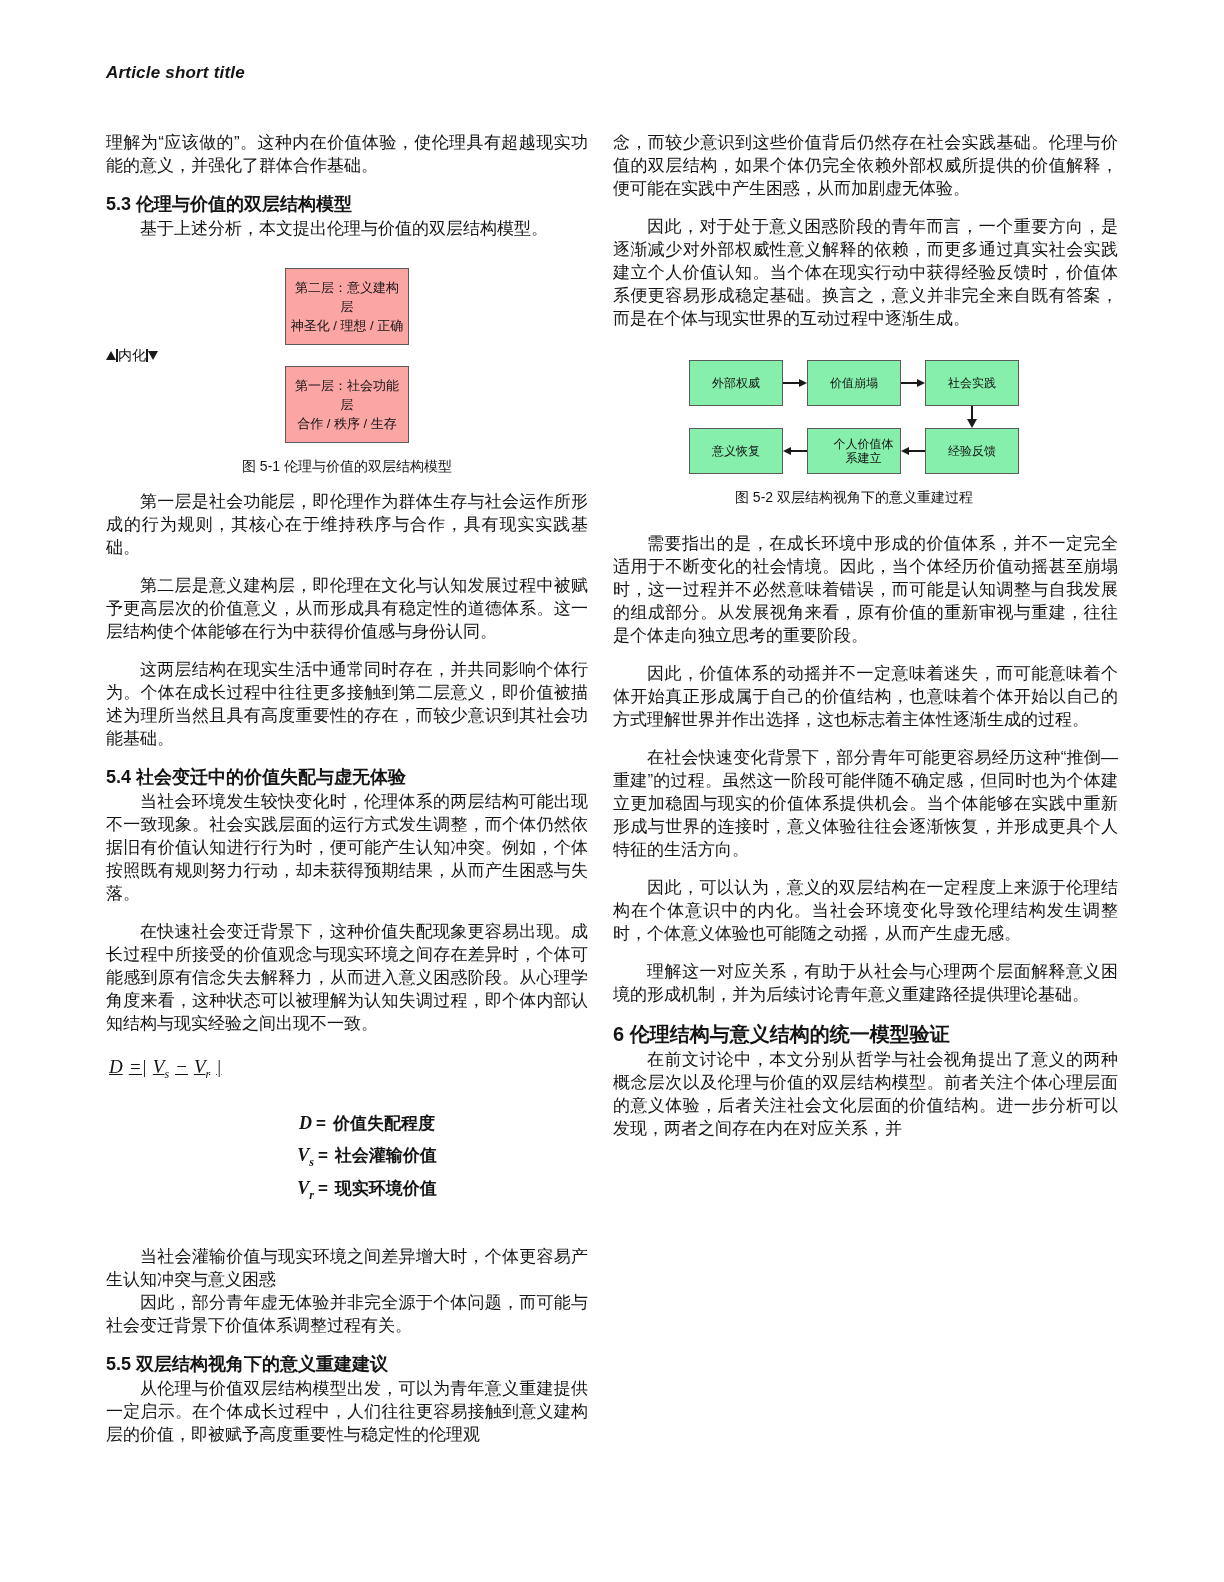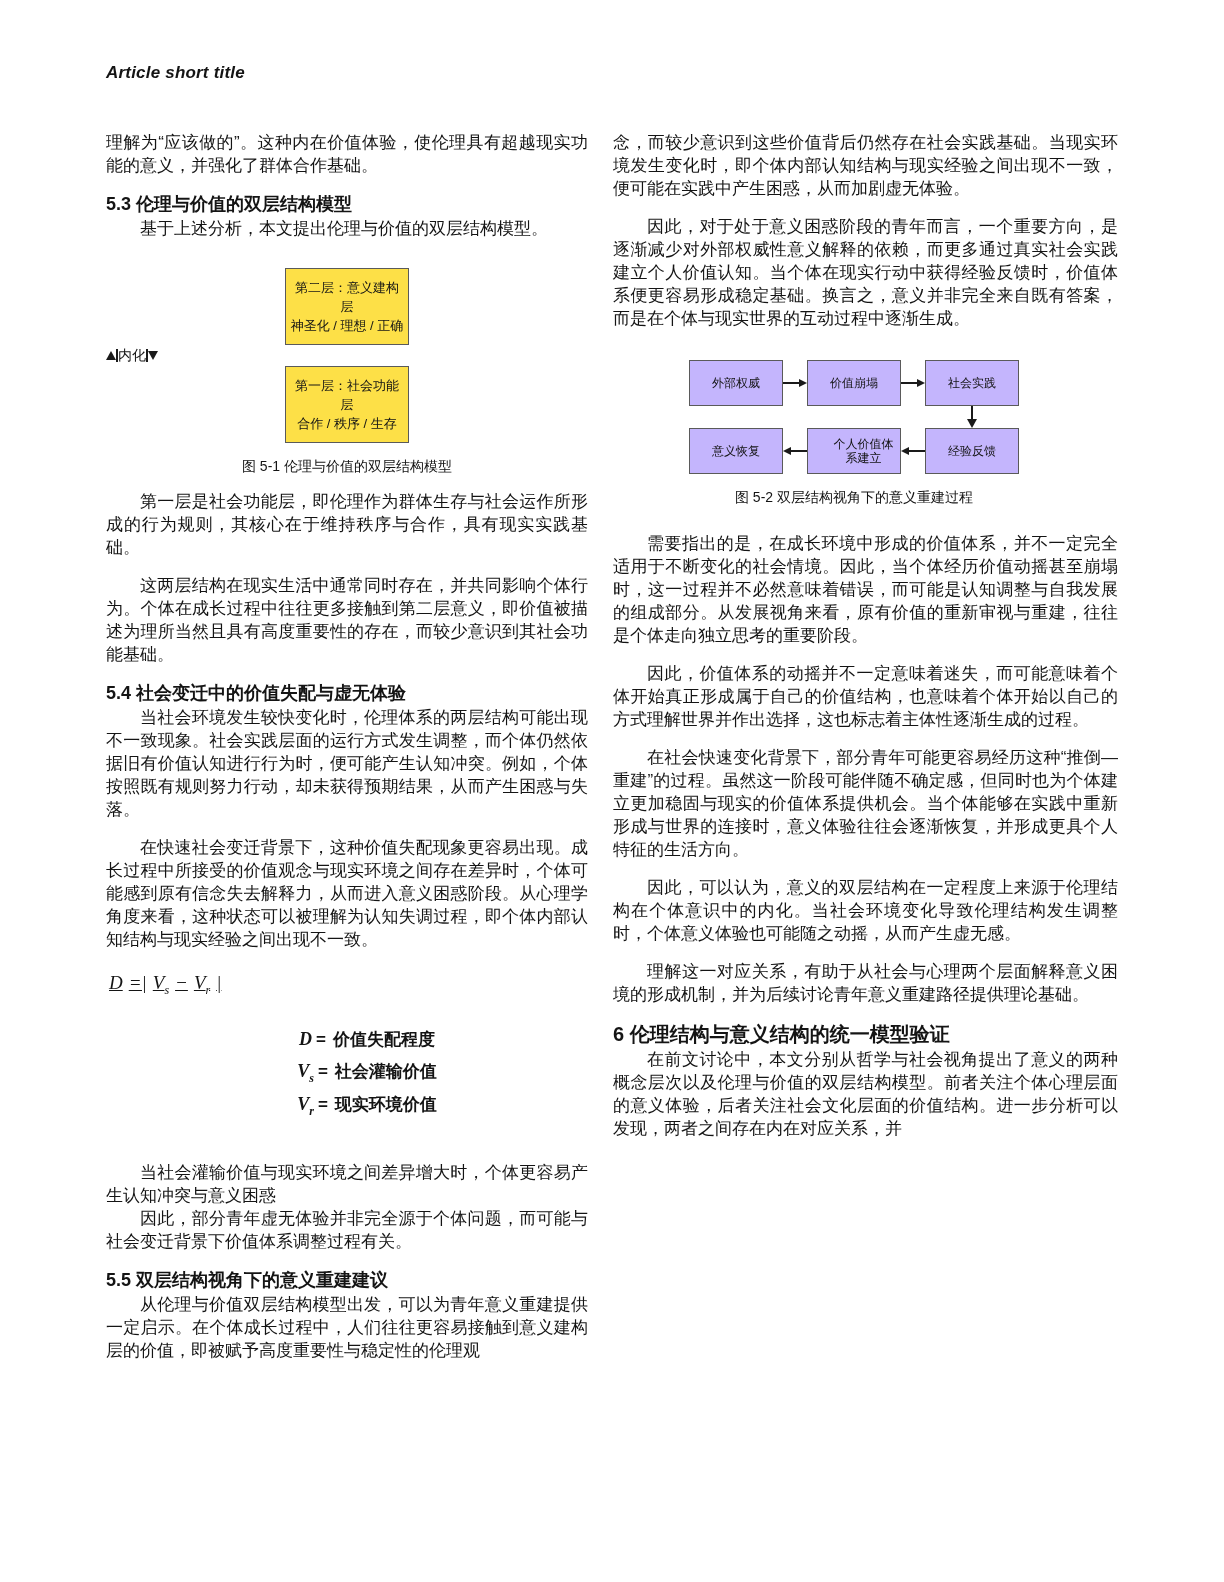--- a/index.html
+++ b/index.html
@@ -50,21 +50,21 @@
   .fig51 { margin: 28px 0 15px 0; }
   .fig51-box {
     width: 116px;
     margin: 0 auto;
     border: 1.5px solid #5a5a5a;
     padding: 9px 3px;
     text-align: center;
     font-size: 13px;
     line-height: 19px;
     text-indent: 0;
-    background: #fde047;
+    background: #fca5a5;
   }
   .fig51-arrow {
     display: flex;
     flex-direction: row;
     align-items: center;
     margin: 0 auto;
   }
   .tri-up   { width: 0; height: 0; border-left: 5px solid transparent; border-right: 5px solid transparent; border-bottom: 9px solid #1a1a1a; }
   .tri-down { width: 0; height: 0; border-left: 5px solid transparent; border-right: 5px solid transparent; border-top: 9px solid #1a1a1a; }
   .vshaft { width: 2px; height: 13px; background: #1a1a1a; }
@@ -87,21 +87,21 @@
   }
   .fbox {
     border: 1.5px solid #5a5a5a;
     display: flex;
     align-items: center;
     justify-content: center;
     font-size: 12px;
     line-height: 14px;
     text-align: center;
     padding: 0 1px;
-    background: #c4b5fd;
+    background: #86efac;
   }
   .harrow { display: flex; align-items: center; }
   .harrow .shaft { flex: 1; height: 2px; background: #1a1a1a; }
   .tri-right { width: 0; height: 0; border-top: 4.5px solid transparent; border-bottom: 4.5px solid transparent; border-left: 8px solid #1a1a1a; }
   .tri-left  { width: 0; height: 0; border-top: 4.5px solid transparent; border-bottom: 4.5px solid transparent; border-right: 8px solid #1a1a1a; }
   .varrow { display: flex; flex-direction: column; align-items: center; }
   .varrow .shaft-v { width: 2px; flex: 1; background: #1a1a1a; }
   .r1c1 { grid-area: 1/1; } .r1a1 { grid-area: 1/2; } .r1c2 { grid-area: 1/3; }
   .r1a2 { grid-area: 1/4; } .r1c3 { grid-area: 1/5; } .r2a  { grid-area: 2/5; }
   .r3c1 { grid-area: 3/1; } .r3a1 { grid-area: 3/2; } .r3c2 { grid-area: 3/3; padding-left: 20px; }
@@ -152,20 +152,21 @@
         <span class="tri-down"></span>
       </div>
       <div class="fig51-box">
         <div>第一层：社会功能层</div>
         <div>合作 / 秩序 / 生存</div>
       </div>
       <figcaption class="fig-caption">图 5-1 伦理与价值的双层结构模型</figcaption>
     </figure>
 
     <p class="para indent">第一层是社会功能层，即伦理作为群体生存与社会运作所形成的行为规则，其核心在于维持秩序与合作，具有现实实践基础。</p>
+    <p class="para indent">第二层是意义建构层，即伦理在文化与认知发展过程中被赋予更高层次的价值意义，从而形成具有稳定性的道德体系。这一层结构使个体能够在行为中获得价值感与身份认同。</p>
     <p class="para indent">这两层结构在现实生活中通常同时存在，并共同影响个体行为。个体在成长过程中往往更多接触到第二层意义，即价值被描述为理所当然且具有高度重要性的存在，而较少意识到其社会功能基础。</p>
 
     <h3 class="sec-title">5.4 社会变迁中的价值失配与虚无体验</h3>
     <p class="para indent">当社会环境发生较快变化时，伦理体系的两层结构可能出现不一致现象。社会实践层面的运行方式发生调整，而个体仍然依据旧有价值认知进行行为时，便可能产生认知冲突。例如，个体按照既有规则努力行动，却未获得预期结果，从而产生困惑与失落。</p>
     <p class="para indent">在快速社会变迁背景下，这种价值失配现象更容易出现。成长过程中所接受的价值观念与现实环境之间存在差异时，个体可能感到原有信念失去解释力，从而进入意义困惑阶段。从心理学角度来看，这种状态可以被理解为认知失调过程，即个体内部认知结构与现实经验之间出现不一致。</p>
 
     <div class="formula">
       <span class="m">D</span><span class="m">=|</span><span class="m"><span>V</span><sub>s</sub></span><span class="m">−</span><span class="m"><span>V</span><sub>r</sub></span><span class="m">|</span>
     </div>
 
@@ -184,21 +185,21 @@
     <p class="para indent tight">当社会灌输价值与现实环境之间差异增大时，个体更容易产生认知冲突与意义困惑</p>
     <p class="para indent">因此，部分青年虚无体验并非完全源于个体问题，而可能与社会变迁背景下价值体系调整过程有关。</p>
 
     <h3 class="sec-title">5.5 双层结构视角下的意义重建建议</h3>
     <p class="para indent">从伦理与价值双层结构模型出发，可以为青年意义重建提供一定启示。在个体成长过程中，人们往往更容易接触到意义建构层的价值，即被赋予高度重要性与稳定性的伦理观</p>
 
   </div>
 
   <div class="col col-right">
 
-    <p class="para">念，而较少意识到这些价值背后仍然存在社会实践基础。当现实环境发生变化时，即个体内部认知结构与现实经验之间出现不一致，便可能在实践中产生困惑，从而加剧虚无体验。</p>
+    <p class="para">念，而较少意识到这些价值背后仍然存在社会实践基础。伦理与价值的双层结构，如果个体仍完全依赖外部权威所提供的价值解释，便可能在实践中产生困惑，从而加剧虚无体验。</p>
     <p class="para indent">因此，对于处于意义困惑阶段的青年而言，一个重要方向，是逐渐减少对外部权威性意义解释的依赖，而更多通过真实社会实践建立个人价值认知。当个体在现实行动中获得经验反馈时，价值体系便更容易形成稳定基础。换言之，意义并非完全来自既有答案，而是在个体与现实世界的互动过程中逐渐生成。</p>
 
     <figure class="fig52">
       <div class="fig52-inner">
         <div class="fig52-grid">
           <div class="fbox r1c1">外部权威</div>
           <div class="harrow r1a1">
             <span class="shaft"></span>
               <span class="tri-right"></span>
           </div>

